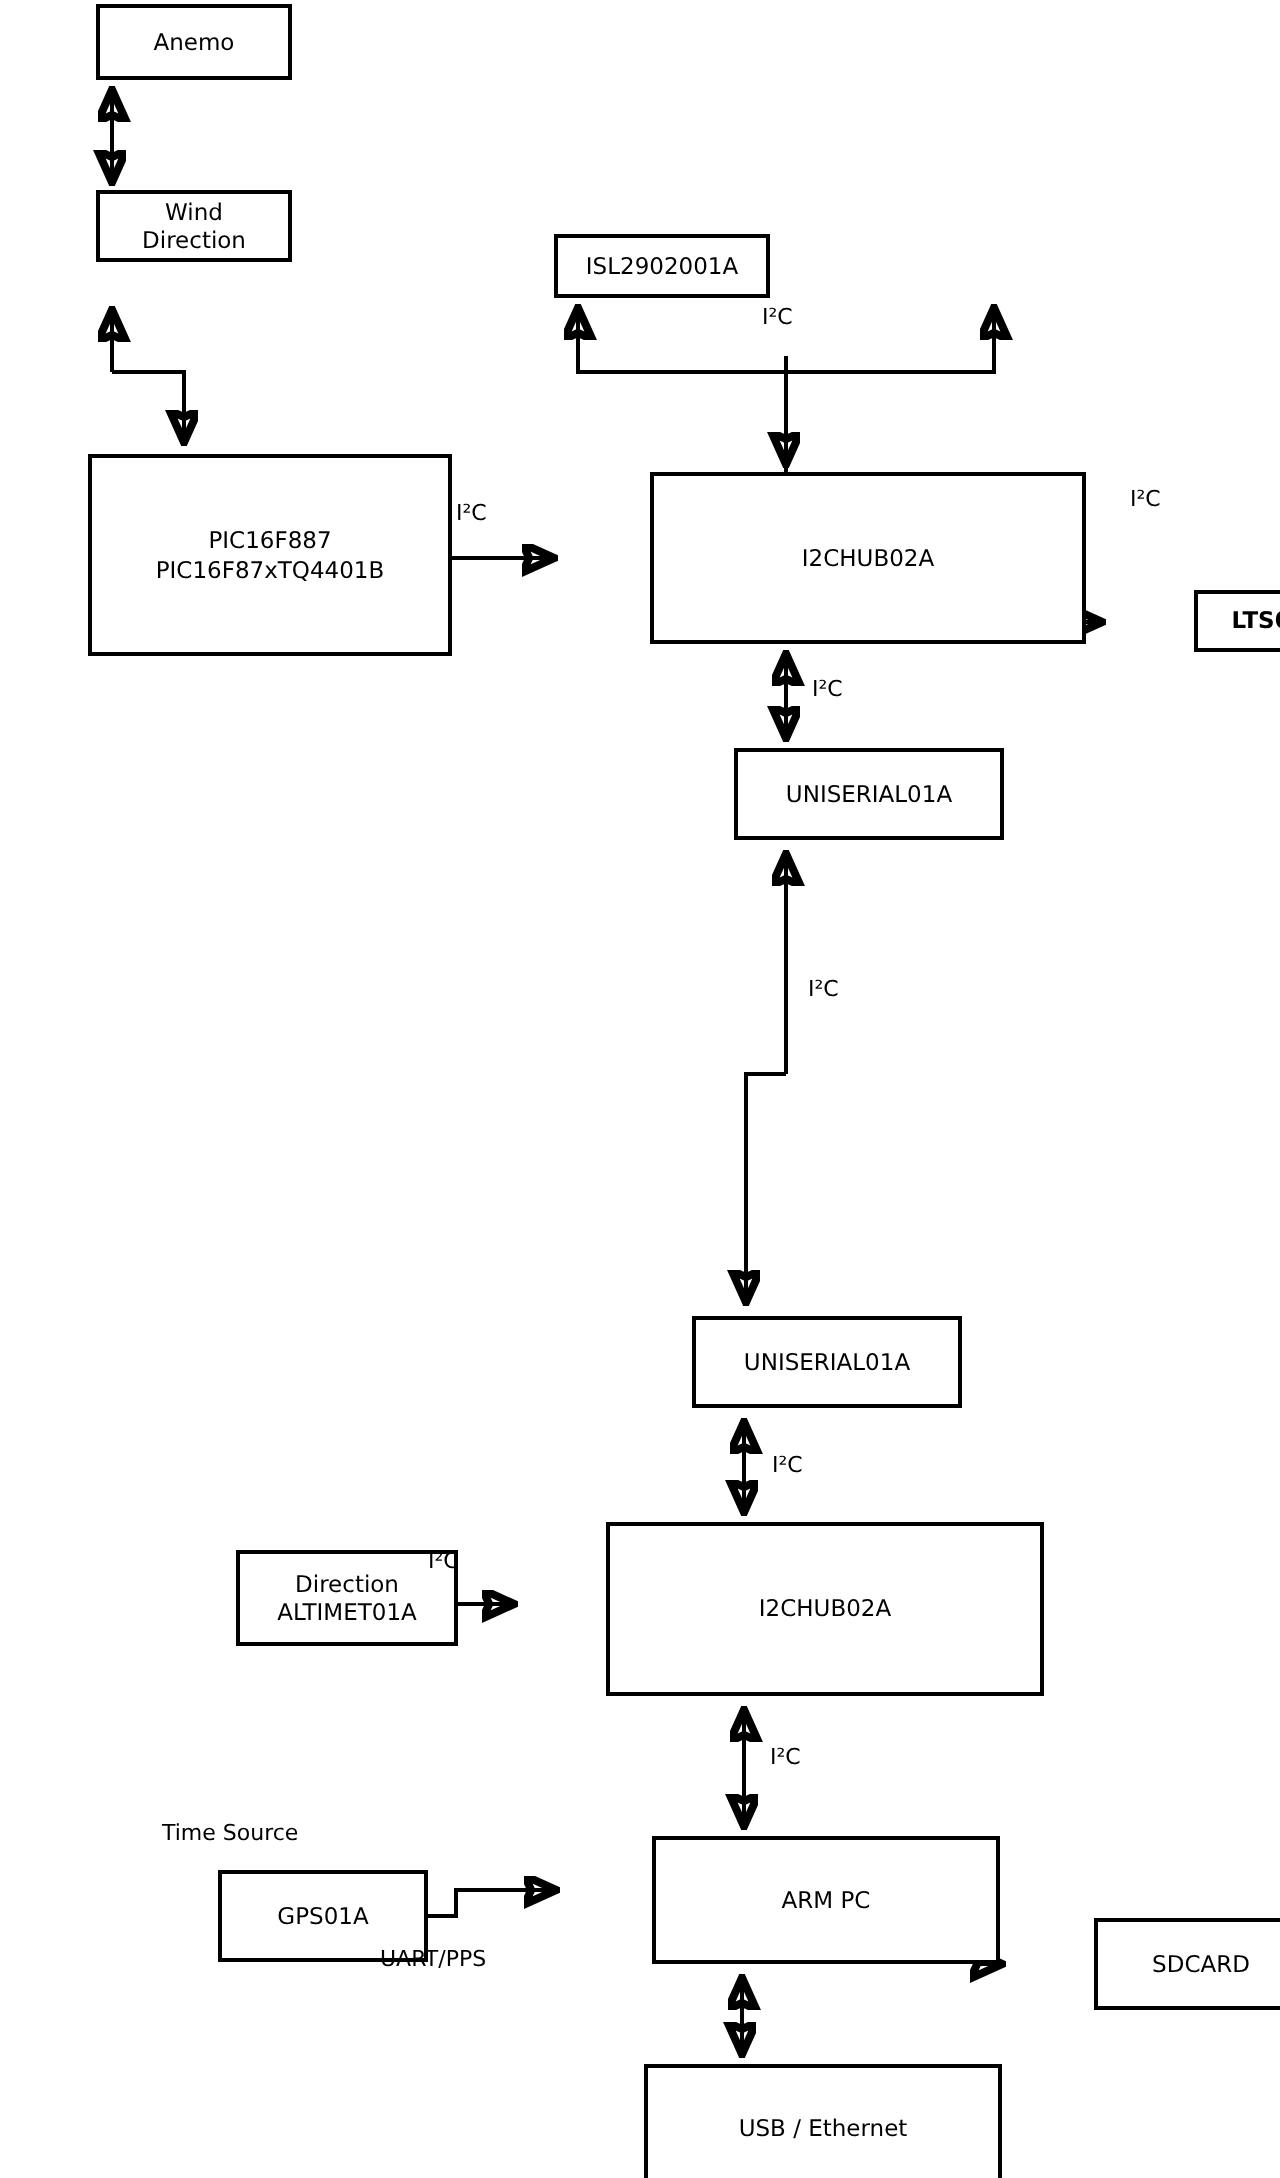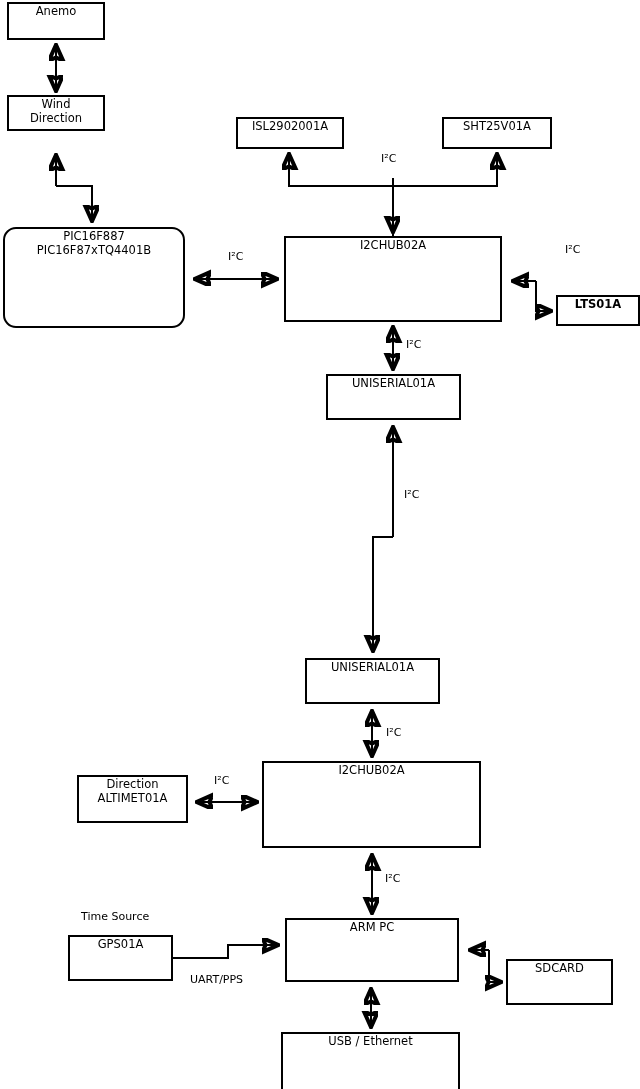--- a/index.html
+++ b/index.html
@@ -1,21 +1,21 @@
 <!DOCTYPE html>
 <html><head>
 <meta charset="utf-8">
 <style>
   html,body{margin:0;padding:0;background:#ffffff;}
   body{width:640px;height:1089px;position:relative;overflow:hidden;
        font-family:"DejaVu Sans","Liberation Sans",sans-serif;color:#000;}
   #diagram{position:absolute;left:0;top:0;width:640px;height:1089px;}
   .node{position:absolute;box-sizing:border-box;background:#ffffff;
-        border:2px solid #000;display:flex;align-items:flex-start;justify-content:center;
-        text-align:center;line-height:1.25;}
+        border:2px solid #000;display:flex;align-items:center;justify-content:center;
+        text-align:center;line-height:1.25;margin-left:41px;}
   .node .lbl{font-size:11.5px;white-space:pre-line;}
   .edgelabel{position:absolute;font-size:11px;white-space:nowrap;}
   svg.wires{position:absolute;left:0;top:0;width:640px;height:1089px;overflow:visible;}
   svg.wires line,svg.wires path,svg.wires polyline{stroke:#000;stroke-width:2;fill:none;}
 </style>
 </head>
 <body>
 
 <div id="diagram">
 
@@ -94,32 +94,29 @@
 
   <div class="node" style="left:7px;top:2px;width:98px;height:38px;">
     <span class="lbl">Anemo</span>
   </div>
 
   <div class="node" style="left:7px;top:95px;width:98px;height:36px;">
     <span class="lbl">Wind
 Direction</span>
   </div>
 
-  <div class="node" style="left:3px;top:227px;width:182px;height:101px;border-radius:13px;">
+  <div class="node" style="left:3px;top:227px;width:182px;height:101px;">
     <span class="lbl">PIC16F887
 PIC16F87xTQ4401B</span>
   </div>
 
   <div class="node" style="left:236px;top:117px;width:108px;height:32px;">
     <span class="lbl">ISL2902001A</span>
   </div>
 
-  <div class="node" style="left:442px;top:117px;width:110px;height:32px;">
-    <span class="lbl">SHT25V01A</span>
-  </div>
 
   <div class="node" style="left:284px;top:236px;width:218px;height:86px;">
     <span class="lbl">I2CHUB02A</span>
   </div>
 
   <div class="node" style="left:556px;top:295px;width:84px;height:31px;font-weight:bold;">
     <span class="lbl">LTS01A</span>
   </div>
 
   <div class="node" style="left:326px;top:374px;width:135px;height:46px;">

